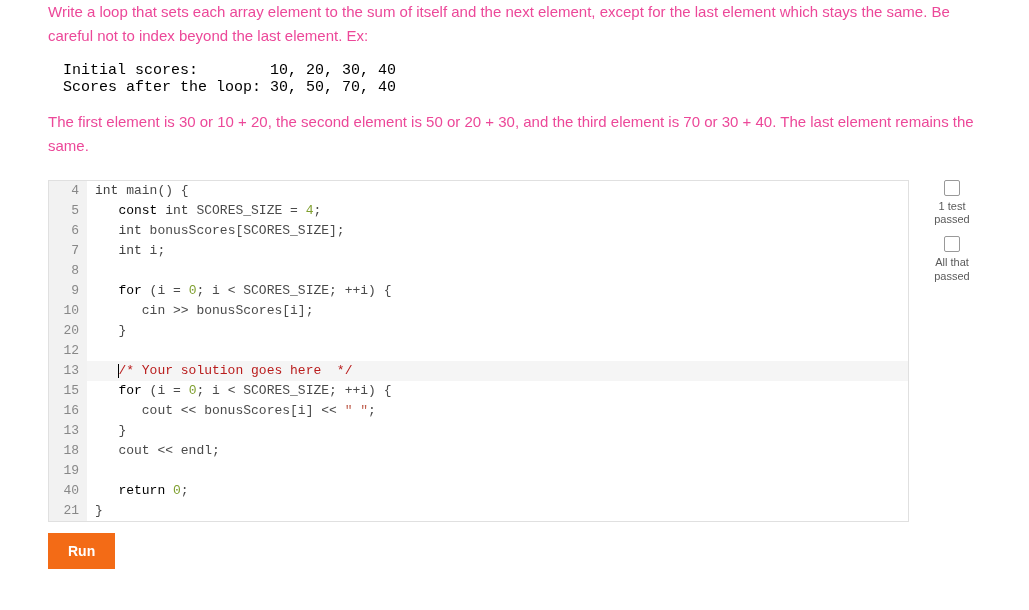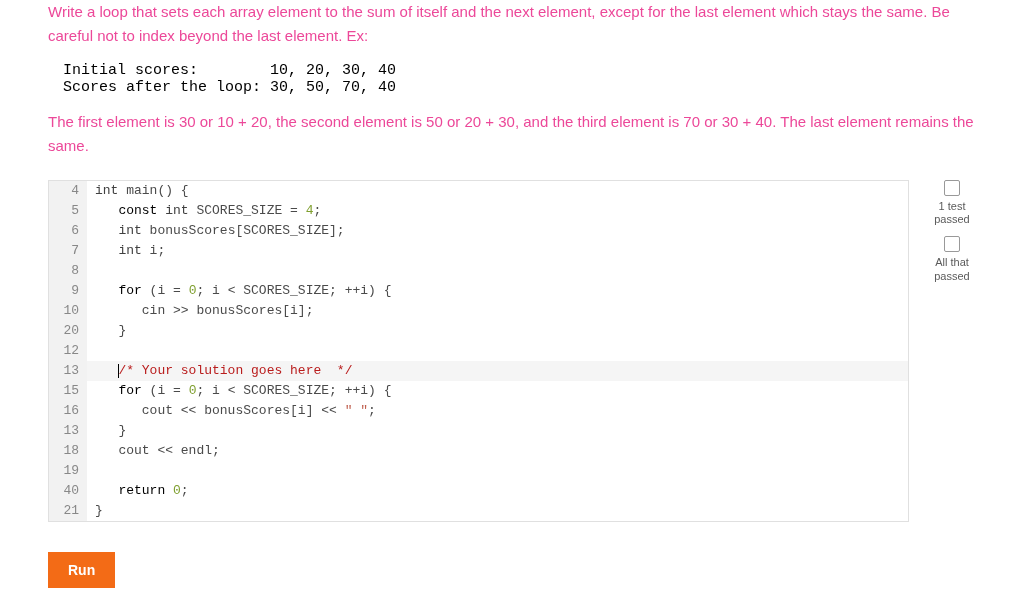--- a/index.html
+++ b/index.html
@@ -95,21 +95,21 @@
     vertical-align: middle;
     margin-right:-1px;
   }
   .run-btn {
     background: #f36b16;
     color: #fff;
     border: none;
     font-weight: bold;
     font-size: 14px;
     padding: 10px 20px;
-    margin-top: 30px;
+    margin-top: 11px;
     cursor: pointer;
   }
 </style>
 </head>
 <body>
 
 <div class="problem-desc">
   <p>Write a loop that sets each array element to the sum of itself and the next element, except for the last element which stays the same. Be careful not to index beyond the last element. Ex:</p>
   <div class="example-block"><span>Initial scores:        10, 20, 30, 40</span>
 <span>Scores after the loop: 30, 50, 70, 40</span></div>

